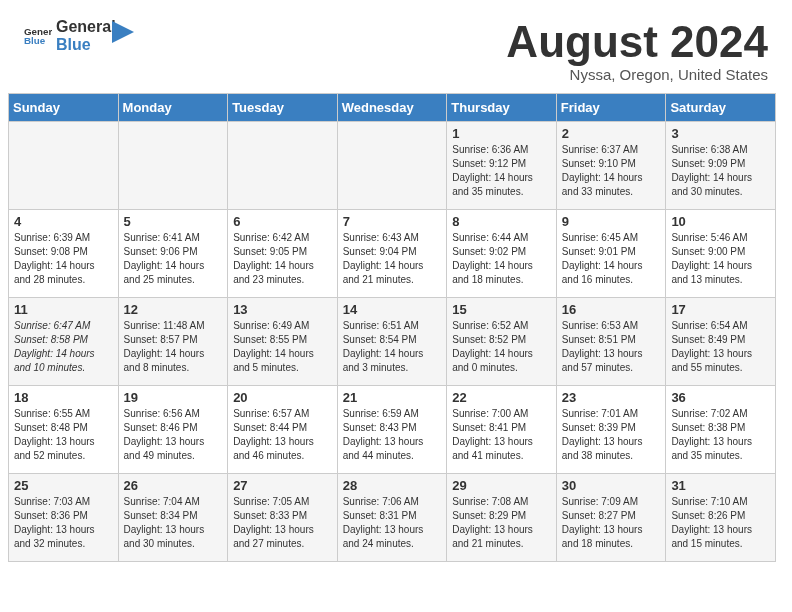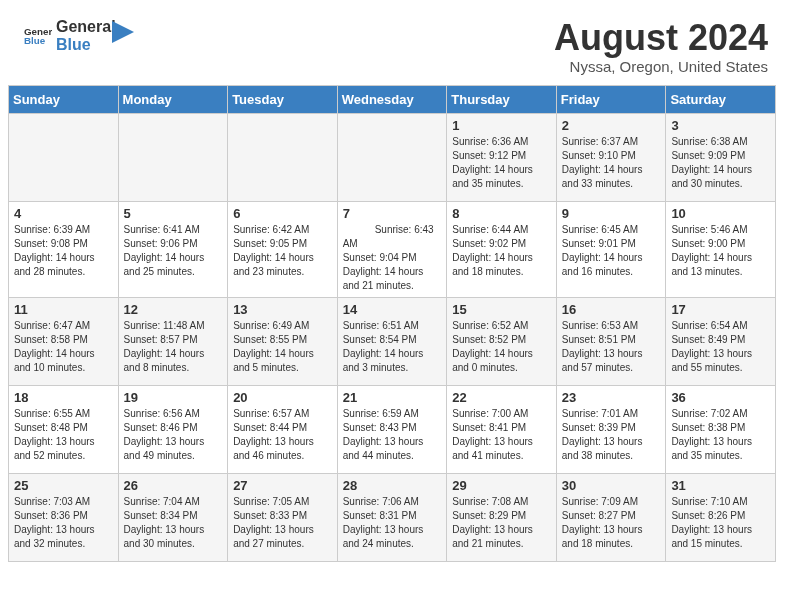--- a/index.html
+++ b/index.html
@@ -23,21 +23,21 @@
     }
     .logo-icon {
       width: 28px;
       height: 28px;
       margin-right: 4px;
     }
     .title-block {
       text-align: right;
     }
     .main-title {
-      font-size: 36px;
+      font-size: 44px;
       font-weight: bold;
       color: #333;
       line-height: 1.1;
     }
     .subtitle {
       font-size: 15px;
       color: #555;
       margin-top: 0;
     }
     .calendar-wrapper {
@@ -150,39 +150,39 @@
 Daylight: 14 hours
 and 28 minutes.</span></td>
           <td><span class="day-number">5</span><span class="day-info" style="white-space: pre-line;">Sunrise: 6:41 AM
 Sunset: 9:06 PM
 Daylight: 14 hours
 and 25 minutes.</span></td>
           <td><span class="day-number">6</span><span class="day-info" style="white-space: pre-line;">Sunrise: 6:42 AM
 Sunset: 9:05 PM
 Daylight: 14 hours
 and 23 minutes.</span></td>
-          <td><span class="day-number">7</span><span class="day-info" style="white-space: pre-line; margin-left: 32px;">Sunrise: 6:43 AM
+          <td><span class="day-number">7</span><span class="day-info" style="white-space: pre-line;">Sunrise: 6:43 AM
 Sunset: 9:04 PM
 Daylight: 14 hours
 and 21 minutes.</span></td>
           <td><span class="day-number">8</span><span class="day-info" style="white-space: pre-line;">Sunrise: 6:44 AM
 Sunset: 9:02 PM
 Daylight: 14 hours
 and 18 minutes.</span></td>
           <td><span class="day-number">9</span><span class="day-info" style="white-space: pre-line;">Sunrise: 6:45 AM
 Sunset: 9:01 PM
 Daylight: 14 hours
 and 16 minutes.</span></td>
           <td><span class="day-number">10</span><span class="day-info" style="white-space: pre-line;">Sunrise: 5:46 AM
 Sunset: 9:00 PM
 Daylight: 14 hours
 and 13 minutes.</span></td>
         </tr>
         <tr>
-          <td><span class="day-number">11</span><span class="day-info" style="white-space: pre-line;">Sunrise: 6:47 AM
+          <td><span class="day-number">11</span><span class="day-info" style="white-space: pre-line; font-style: italic;">Sunrise: 6:47 AM
 Sunset: 8:58 PM
 Daylight: 14 hours
 and 10 minutes.</span></td>
           <td><span class="day-number">12</span><span class="day-info" style="white-space: pre-line;">Sunrise: 11:48 AM
 Sunset: 8:57 PM
 Daylight: 14 hours
 and 8 minutes.</span></td>
           <td><span class="day-number">13</span><span class="day-info" style="white-space: pre-line;">Sunrise: 6:49 AM
 Sunset: 8:55 PM
 Daylight: 14 hours

